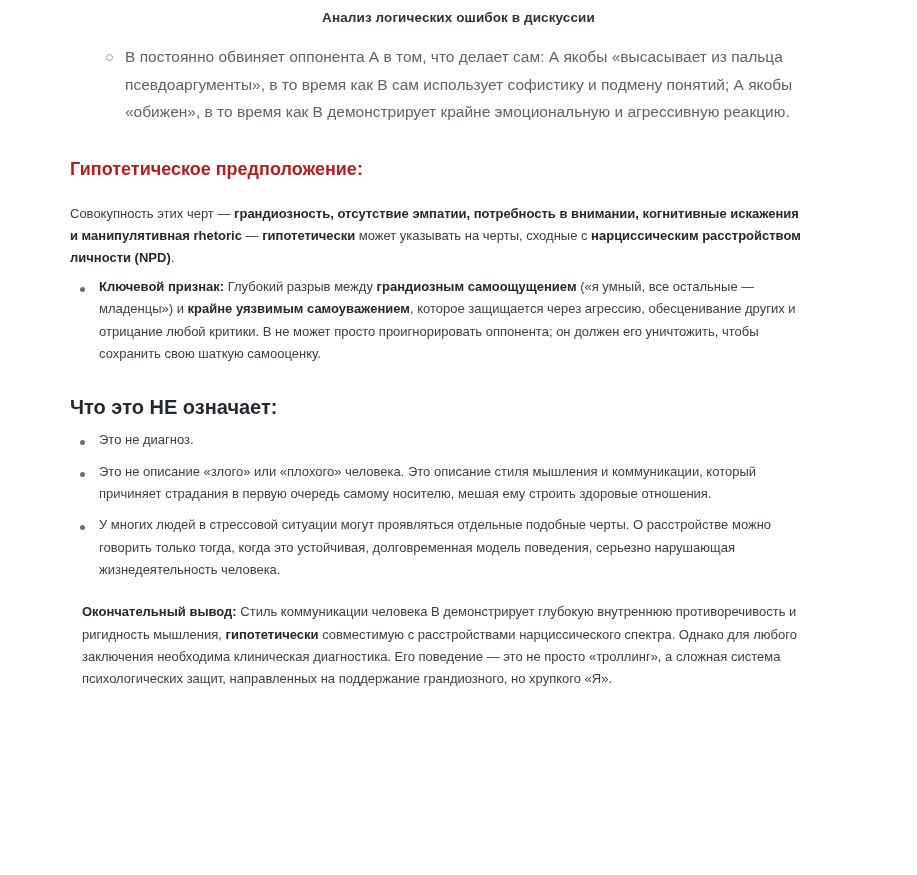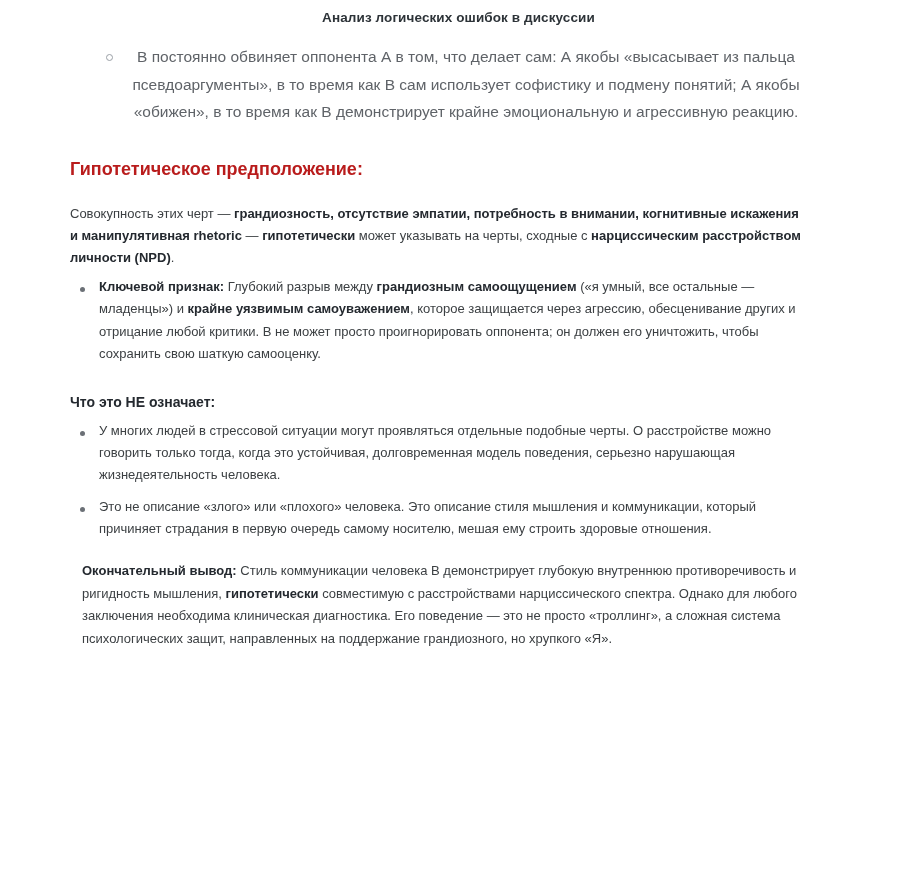--- a/index.html
+++ b/index.html
@@ -35,21 +35,20 @@
   p, li {
     font-size: 13px;
     line-height: 1.72;
     color: #3c4043;
     margin: 0;
   }
   .quote-block {
     position: relative;
     padding-left: 55px;
     margin-top: 4px;
-    text-align: center;
   }
   .quote-marker {
     position: absolute;
     left: 36px;
     top: 11px;
     width: 7px;
     height: 7px;
     border: 1.4px solid #9aa0a6;
     border-radius: 50%;
     box-sizing: border-box;
@@ -90,21 +89,21 @@
     content: "";
     position: absolute;
     left: 10px;
     top: 11px;
     width: 5px;
     height: 5px;
     border-radius: 50%;
     background: #6b7076;
   }
   h3.sub-heading {
-    font-size: 14px;
+    font-size: 20px;
     font-weight: bold;
     color: #24292f;
     margin: 26px 0 0 0;
     line-height: 1.6;
   }
   .actions {
     display: flex;
     align-items: center;
     gap: 22px;
     padding: 22px 0 0 11px;
@@ -132,22 +131,23 @@
 
     <p class="para"><span>Совокупность этих черт — </span><strong>грандиозность, отсутствие эмпатии, потребность в внимании, когнитивные искажения и манипулятивная rhetoric</strong><span> — </span><strong>гипотетически</strong><span> может указывать на черты, сходные с </span><strong>нарциссическим расстройством личности (NPD)</strong><span>.</span></p>
 
     <ul class="bullets">
       <li><strong>Ключевой признак:</strong><span> Глубокий разрыв между </span><strong>грандиозным самоощущением</strong><span> («я умный, все остальные — младенцы») и </span><strong>крайне уязвимым самоуважением</strong><span>, которое защищается через агрессию, обесценивание других и отрицание любой критики. В не может просто проигнорировать оппонента; он должен его уничтожить, чтобы сохранить свою шаткую самооценку.</span></li>
     </ul>
 
     <h3 class="sub-heading">Что это НЕ означает:</h3>
 
     <ul class="bullets">
+      <li>Это не диагноз.</li>
+      <li>Это не описание «злого» или «плохого» человека. Это описание стиля мышления и коммуникации, который причиняет страдания в первую очередь самому носителю, мешая ему строить здоровые отношения.</li>
       <li>У многих людей в стрессовой ситуации могут проявляться отдельные подобные черты. О расстройстве можно говорить только тогда, когда это устойчивая, долговременная модель поведения, серьезно нарушающая жизнедеятельность человека.</li>
-      <li>Это не описание «злого» или «плохого» человека. Это описание стиля мышления и коммуникации, который причиняет страдания в первую очередь самому носителю, мешая ему строить здоровые отношения.</li>
     </ul>
 
     <p class="para conclusion"><strong>Окончательный вывод:</strong><span> Стиль коммуникации человека В демонстрирует глубокую внутреннюю противоречивость и ригидность мышления, </span><strong>гипотетически</strong><span> совместимую с расстройствами нарциссического спектра. Однако для любого заключения необходима клиническая диагностика. Его поведение — это не просто «троллинг», а сложная система психологических защит, направленных на поддержание грандиозного, но хрупкого «Я».</span></p>
 
     <div class="actions">
 
       
 
       
 

